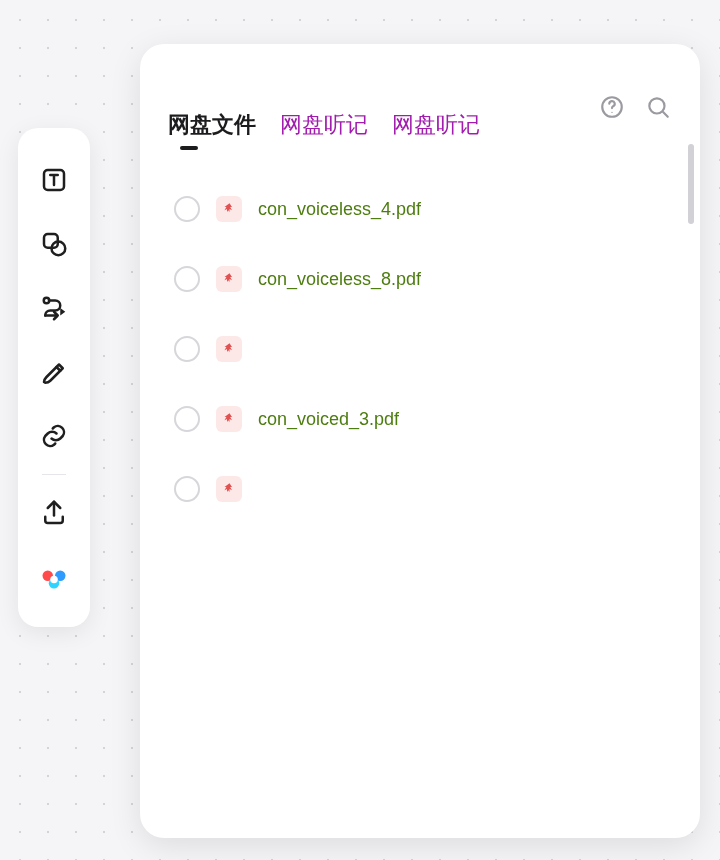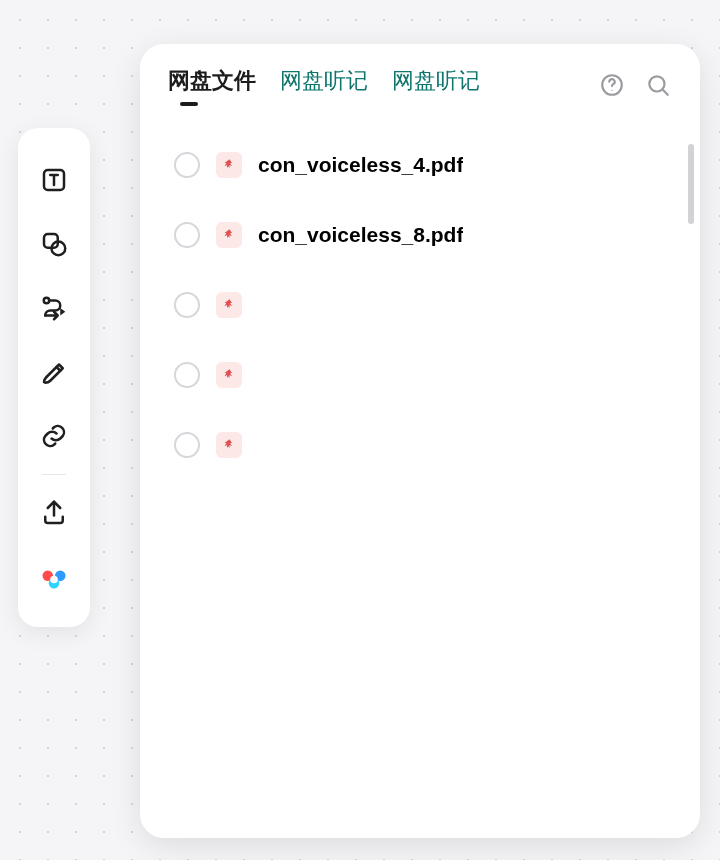--- a/index.html
+++ b/index.html
@@ -77,24 +77,25 @@
   .panel-header {
     display: flex;
     align-items: center;
     padding: 22px 28px 8px 28px;
     gap: 10px;
   }
   .tabs {
     display: flex;
     gap: 24px;
     flex: 1;
+    margin-top: 44px;
   }
   .tab {
     font-size: 22px;
-    color: #0f766e;
+    color: #a21caf;
     font-weight: 500;
     cursor: pointer;
     padding-bottom: 8px;
     position: relative;
   }
   .tab.active {
     color: #1c1c1e;
     font-weight: 700;
   }
   .tab.active::after {
@@ -161,23 +162,23 @@
     border-radius: 6px;
     display: flex;
     align-items: center;
     justify-content: center;
     flex-shrink: 0;
   }
   .ftype.pdf { background: #fde8e8; }
   .ftype.mp4 { background: #ecebfc; }
   .ftype svg { width: 15px; height: 15px; }
   .fname {
-    font-size: 21px;
-    color: #000000;
-    font-weight: 700;
+    font-size: 18px;
+    color: #4d7c0f;
+    font-weight: 400;
     white-space: nowrap;
     overflow: hidden;
     text-overflow: ellipsis;
   }
 </style>
 </head>
 <body>
 
 <div class="bg-dots"></div>
 
@@ -294,20 +295,21 @@
           </svg>
         </div>
       </div>
       <div class="file-row">
         <div class="radio"></div>
         <div class="ftype pdf">
           <svg viewBox="0 0 24 24">
             <path fill="#e05252" d="M12 2l4 6h-3l3 5-4-2 0 5-2-3-2 3 0-5-4 2 3-5H4z"></path>
           </svg>
         </div>
+        <div class="fname">con_voiced_3.pdf</div>
       </div>
       <div class="file-row">
         <div class="radio"></div>
         <div class="ftype pdf">
           <svg viewBox="0 0 24 24">
             <path fill="#e05252" d="M12 2l4 6h-3l3 5-4-2 0 5-2-3-2 3 0-5-4 2 3-5H4z"></path>
           </svg>
         </div>
       </div>
     </div>

